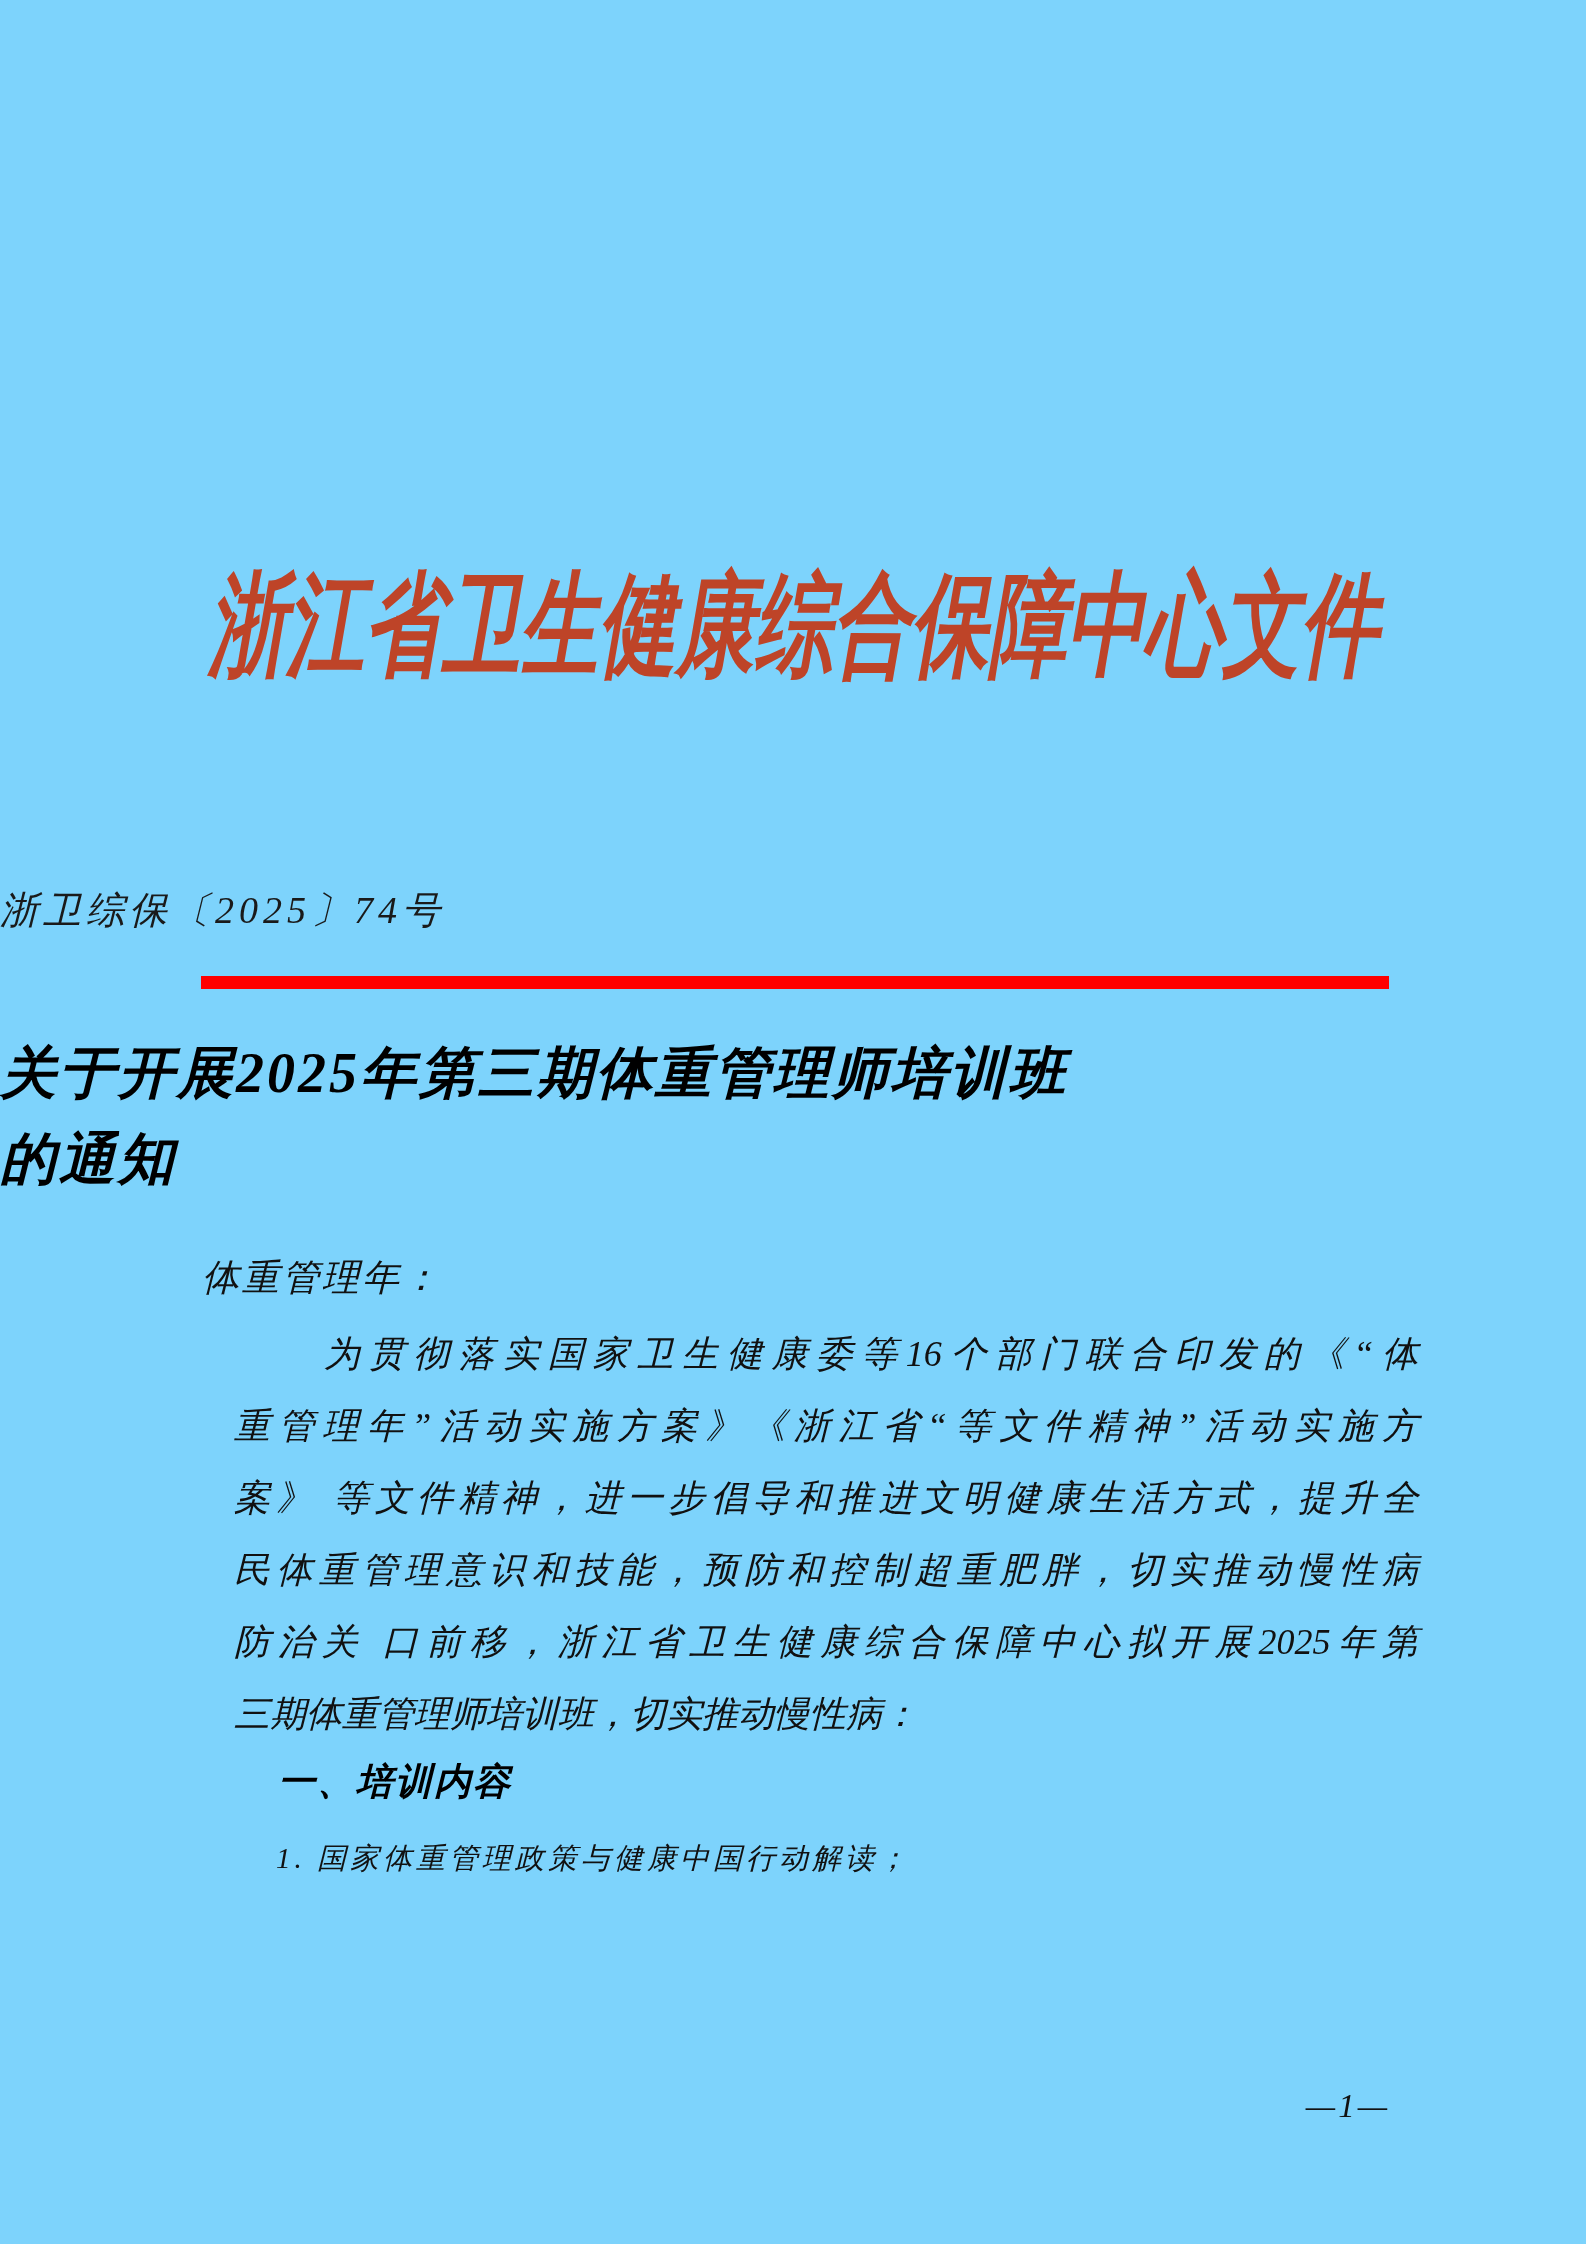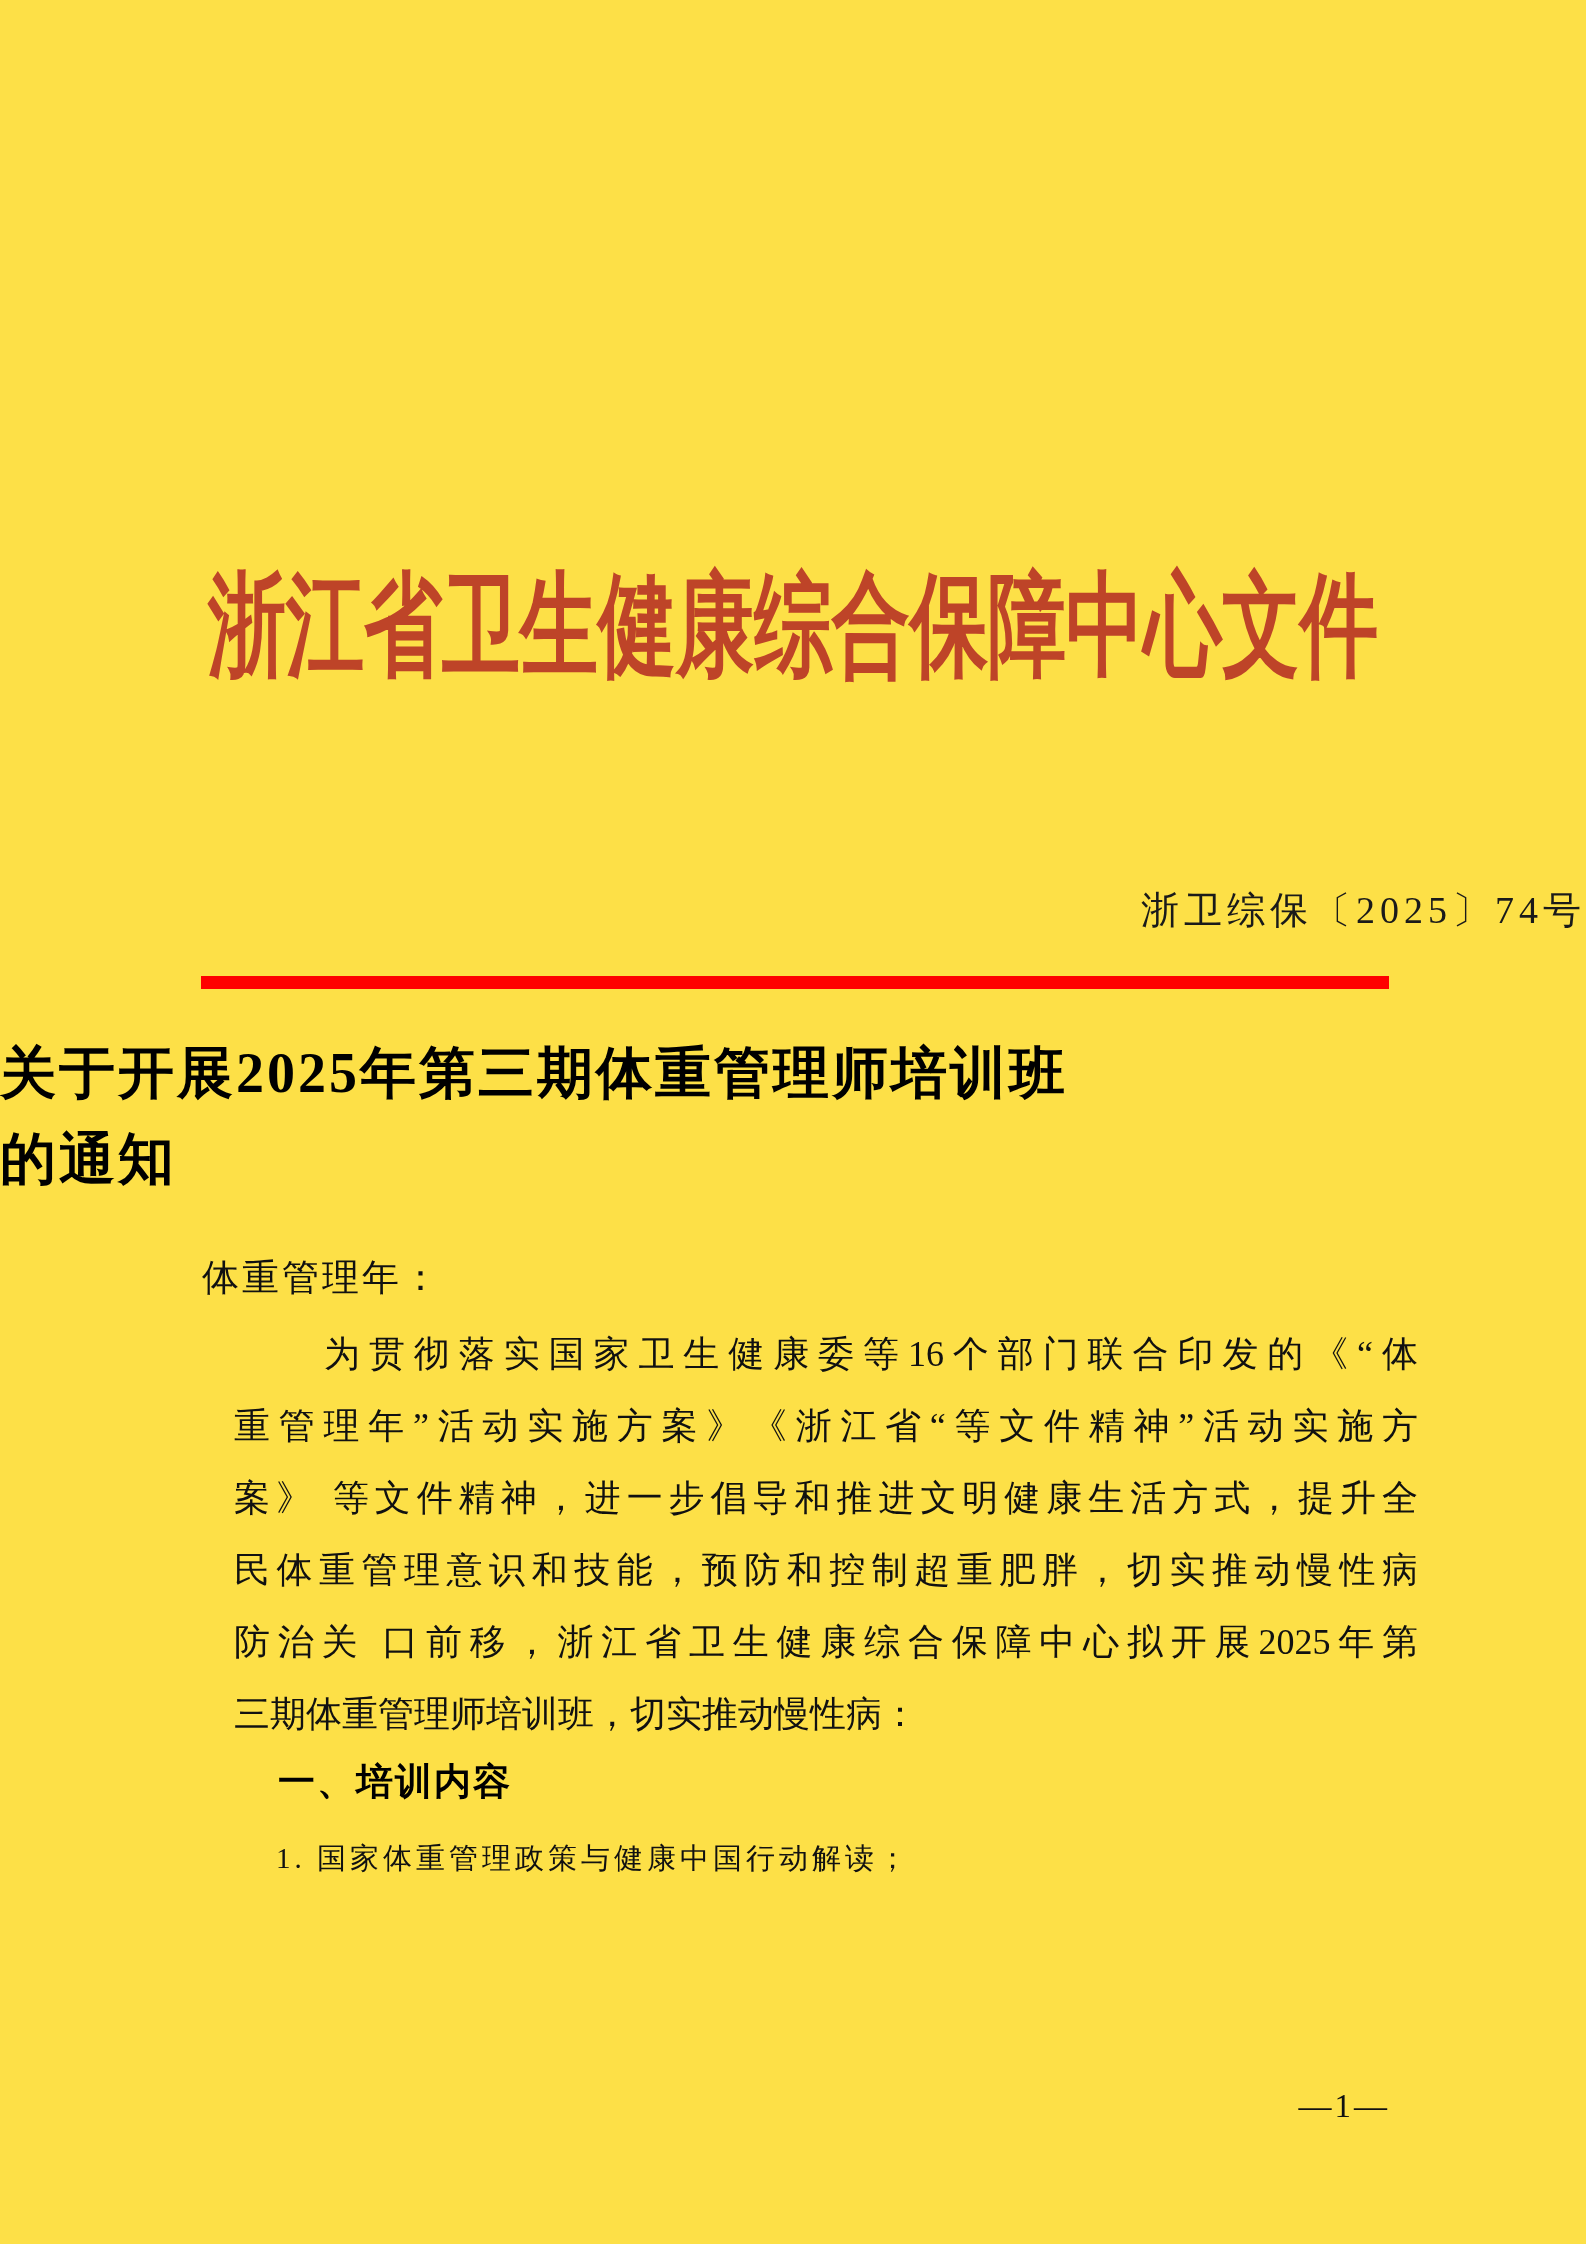--- a/index.html
+++ b/index.html
@@ -4,22 +4,23 @@
 <style>
   * { margin: 0; padding: 0; box-sizing: border-box; }
   html, body { background: #ffffff; }
   body { font-family: "Liberation Serif", "DejaVu Serif", serif; }
 
   .page {
     position: relative;
     width: 1586px;
     height: 2244px;
     margin: 0 auto;
-    background: #fde047;
+    background: #7dd3fc;
     overflow: hidden;
+    font-style: italic;
   }
 
   
   .org-title {
     position: absolute;
     top: 570px;
     left: 0;
     width: 100%;
     text-align: center;
     font-size: 78px;
@@ -31,21 +32,21 @@
     white-space: nowrap;
     font-family: "Liberation Serif", "DejaVu Serif", serif;
   }
 
   
   .doc-number {
     position: absolute;
     top: 888px;
     left: 0;
     width: 100%;
-    text-align: right;
+    text-align: left;
     font-size: 38px;
     line-height: 44px;
     letter-spacing: 5px;
     color: #1a1a1a;
   }
 
   
   .red-rule {
     position: absolute;
     top: 976px;

